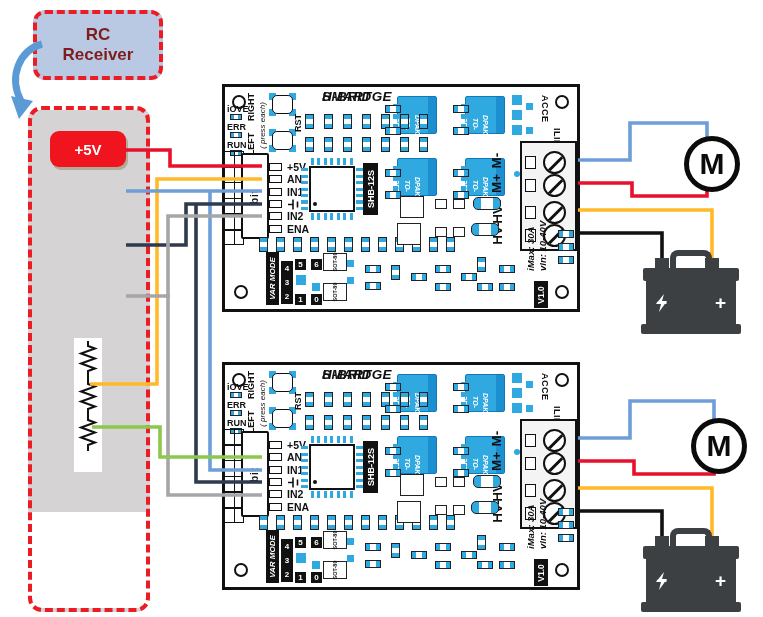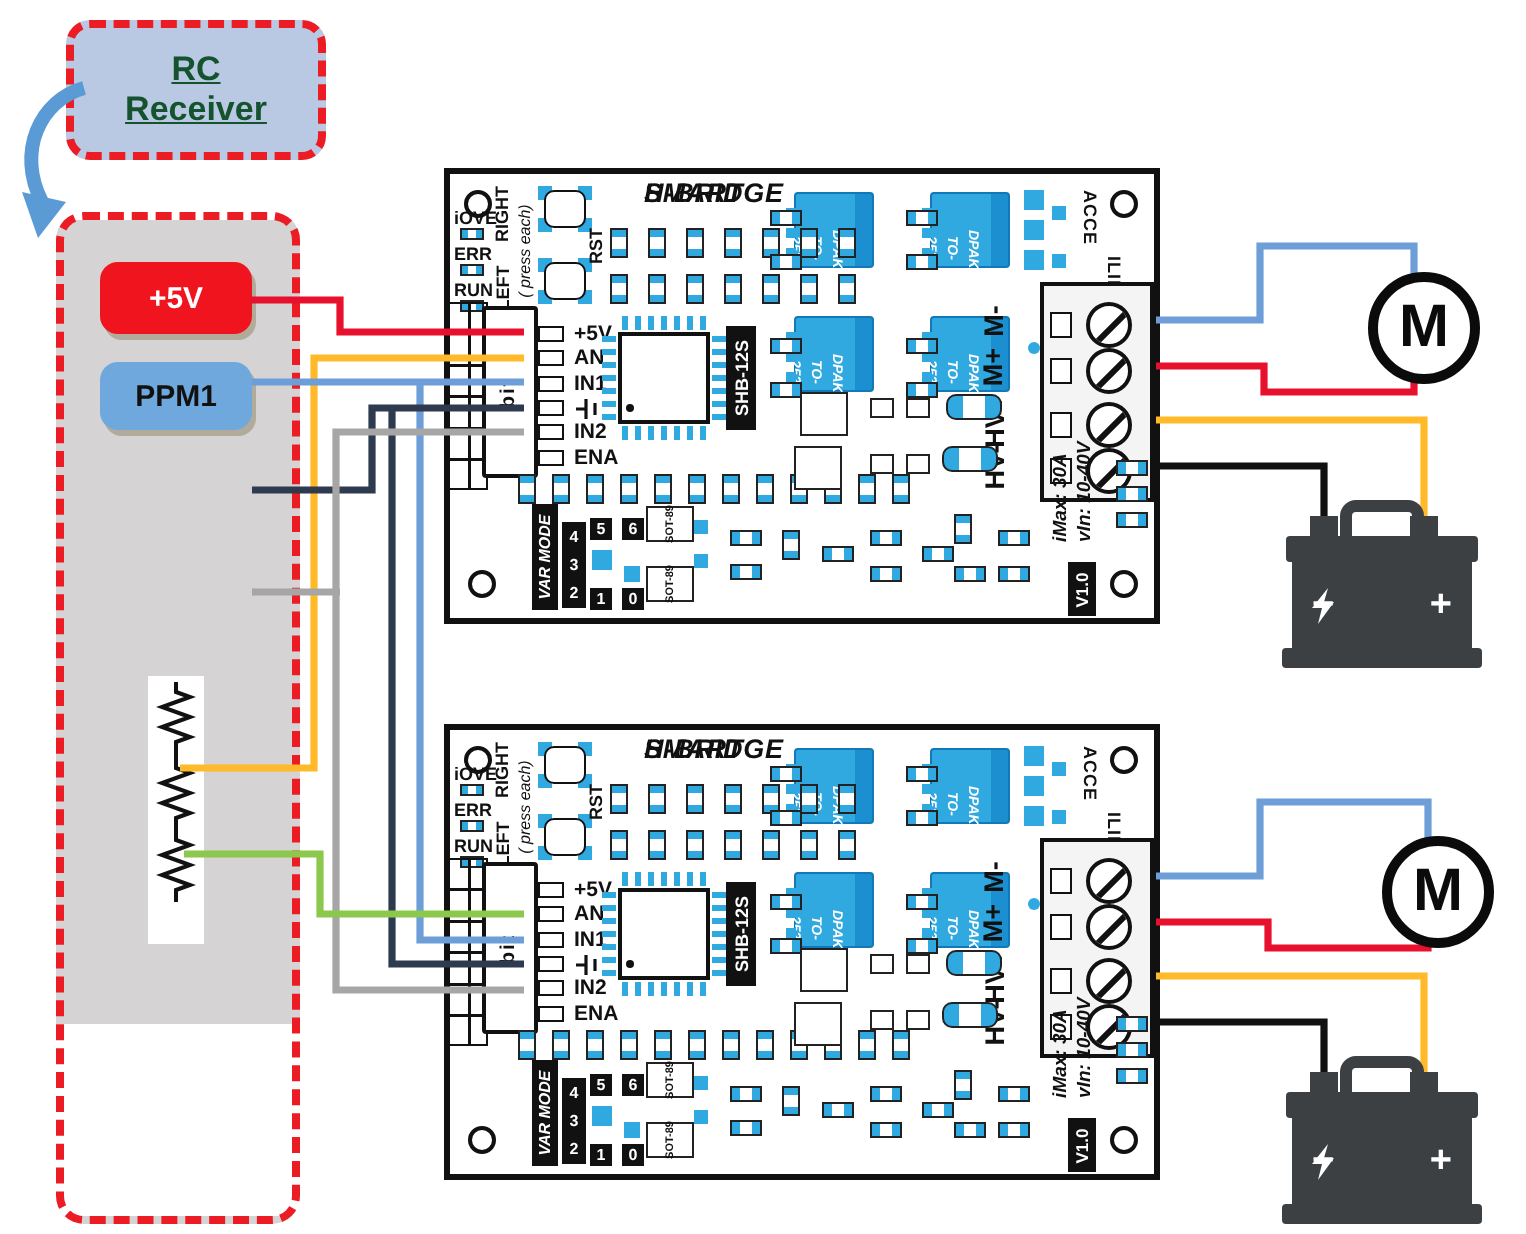--- a/index.html
+++ b/index.html
@@ -1,21 +1,21 @@
 <!DOCTYPE html>
 <html style="--dash-red: #EC1C24; --pcb-blue: #2FA9E0; --box-5v: #F0141E; --box-ppm1: #6FA8DC; --box-gnd: #333F4F; --box-ppm2: #ABABAB; --wire-red: #E8112D; --wire-yellow: #FFB929; --wire-blue: #6D9ED8; --wire-navy: #2E3B4E; --wire-gray: #A6A6A6; --wire-green: #8CC84B; --wire-black: #111111; --arrow-blue: #5B9BD5; --bat-dark: #3C4043;"><head>
 <meta charset="utf-8">
 <style>
   html,body{margin:0;padding:0;background:#fff;font-family:"Liberation Sans",sans-serif;}
   .canvas{position:relative;width:763px;height:617px;background:#fff;overflow:hidden;}
 
   
   .rc-box{position:absolute;left:33px;top:10px;width:122px;height:62px;background:#B9C9E3;
     border:4px dashed var(--dash-red);border-radius:12px;display:flex;flex-direction:column;
-    align-items:center;justify-content:center;color:#14532d;font-weight:bold;font-size:17px;line-height:1.2;z-index:3;text-decoration:underline;}
+    align-items:center;justify-content:center;color:#7f1d1d;font-weight:bold;font-size:17px;line-height:1.2;z-index:3;}
   .ext{position:absolute;left:28px;top:106px;width:114px;height:498px;border:4px dashed var(--dash-red);
     border-radius:14px;background:linear-gradient(#D5D3D3 0 402px,#fff 402px);z-index:1;}
   .ext-label{position:absolute;left:36px;top:517px;width:100px;height:78px;background:#fff;
     border:4px dashed var(--dash-red);border-radius:12px;display:flex;flex-direction:column;align-items:center;
     justify-content:center;color:#4A90D9;font-weight:bold;font-size:15px;line-height:1.35;z-index:3;}
   .sig{position:absolute;left:50px;width:76px;height:34px;border-radius:9px;display:flex;align-items:center;
     justify-content:center;font-weight:bold;font-size:15px;box-shadow:2px 3px 0 rgba(130,122,85,.45);z-index:2;}
   .sig-5v{top:131px;height:36px;background:var(--box-5v);color:#fff;}
   .sig-ppm1{top:181px;background:var(--box-ppm1);color:#111;}
   .sig-gnd{top:228px;background:var(--box-gnd);color:#fff;}
@@ -113,21 +113,20 @@
 
 <div class="canvas">
 
   <div class="rc-box">
     <div>RC</div>
     <div>Receiver</div>
   </div>
 
   <div class="ext"></div>
   <div class="sig sig-5v">+5V</div>
-  <div class="sig sig-ppm1">PPM1</div>
   <div class="res-strip"></div>
 
   <div id="board1" class="board-slot">
   <div class="board">
     <div class="hole h-tl"></div>
     <div class="hole h-tr"></div>
     <div class="hole h-bl"></div>
     <div class="hole h-br"></div>
 
     <div class="led-label" style="top:17px">iOVE</div>

